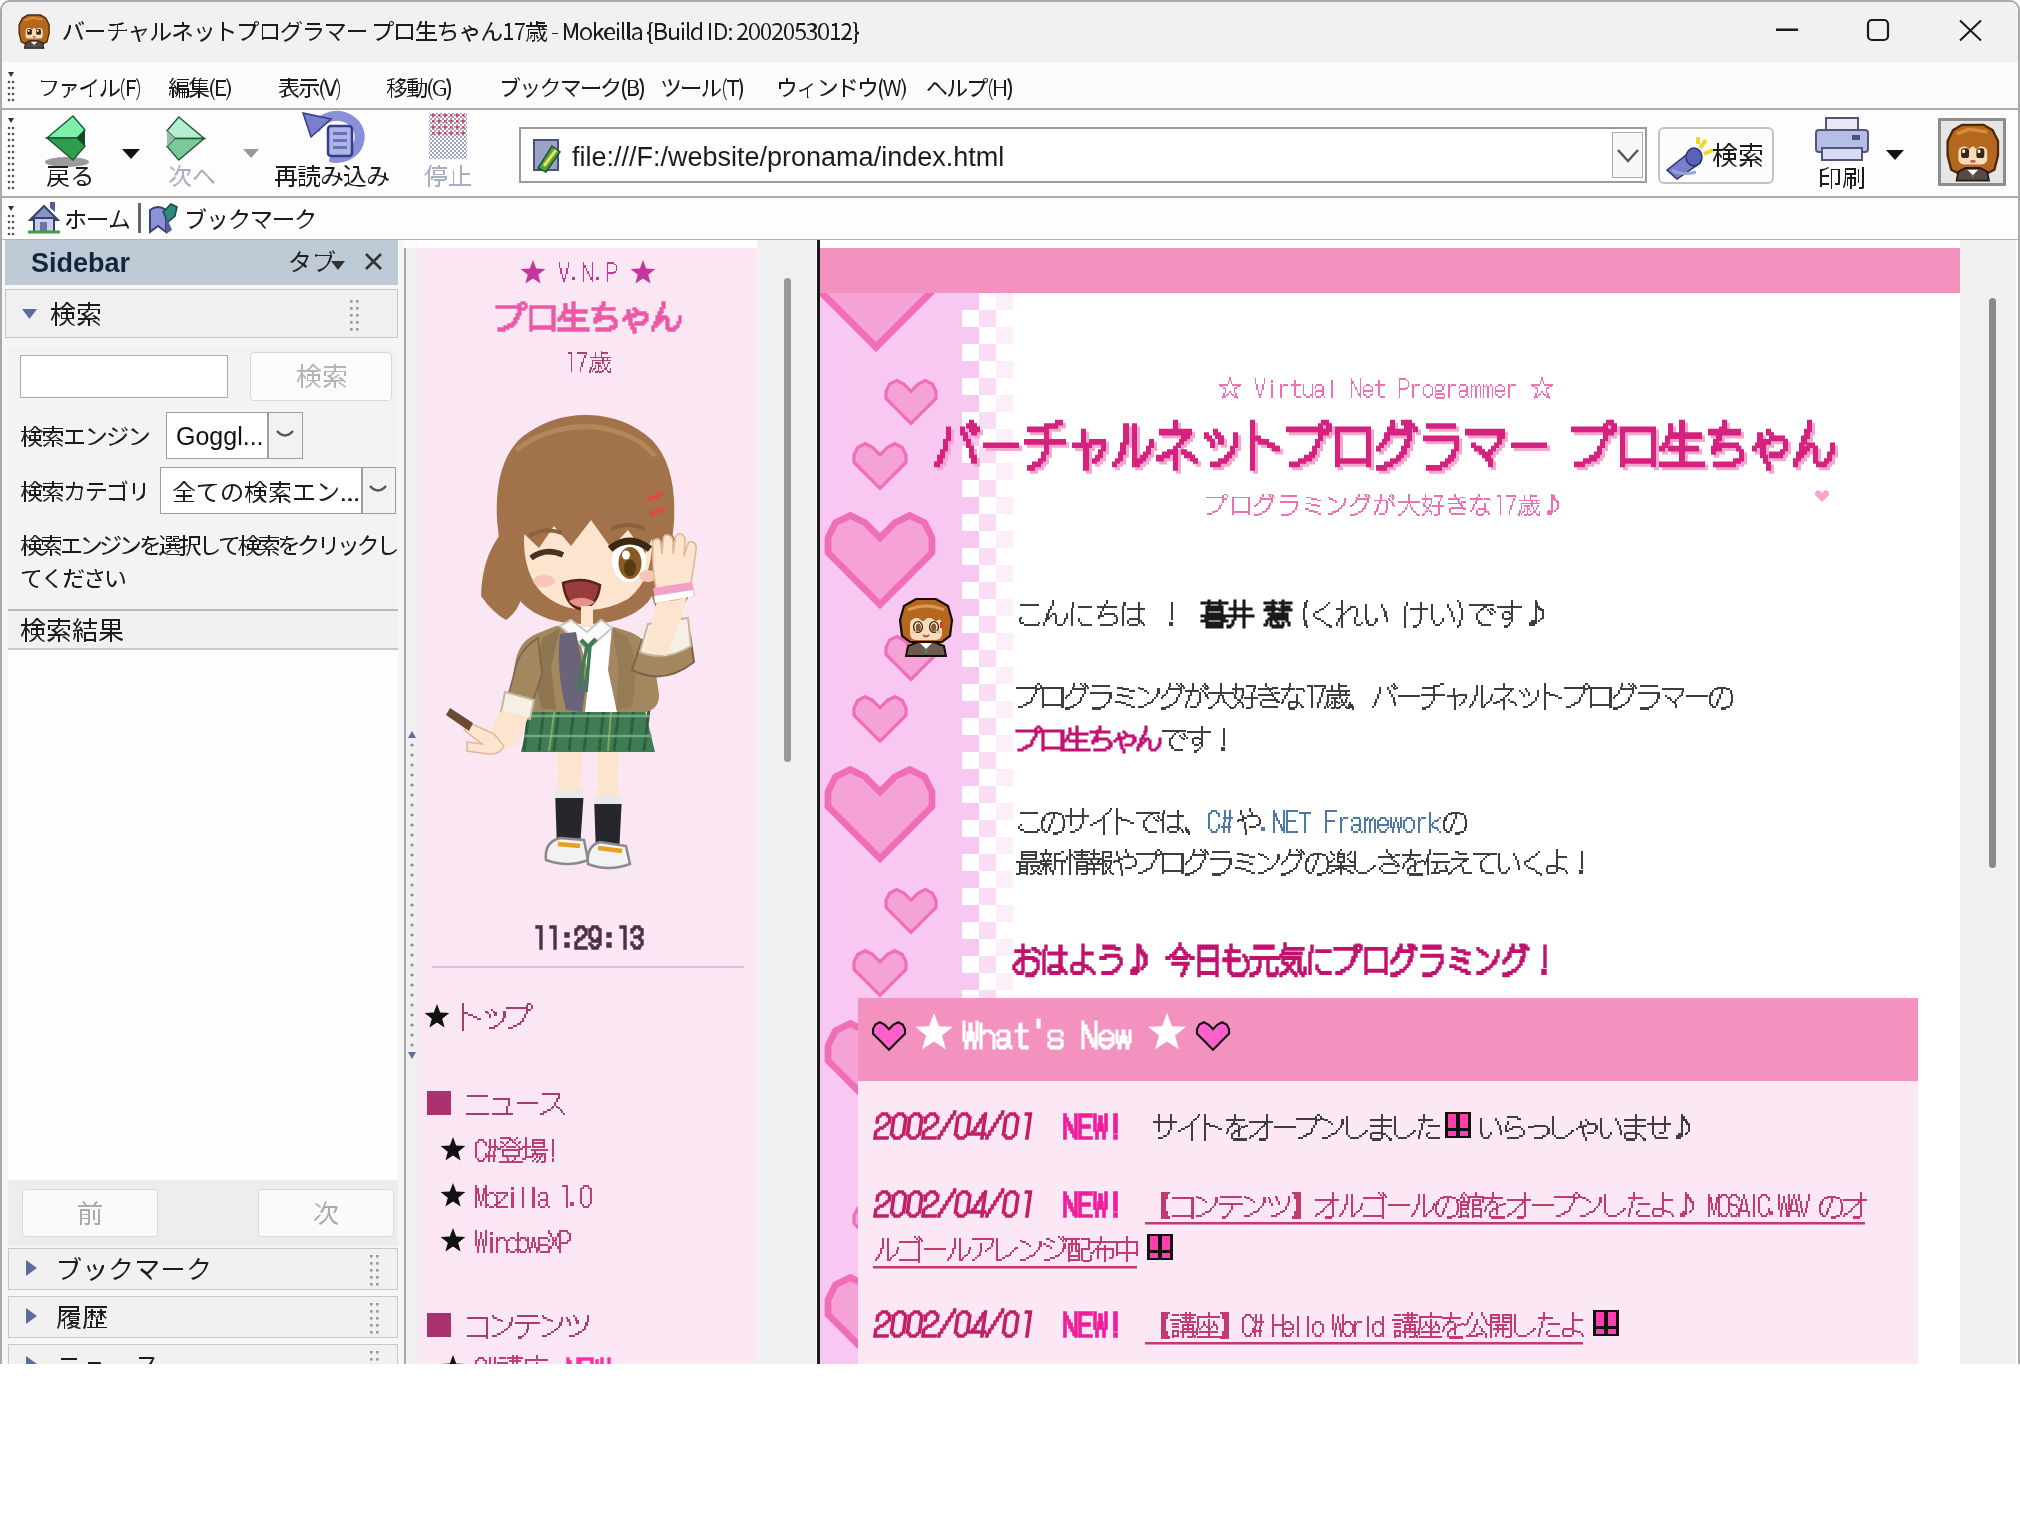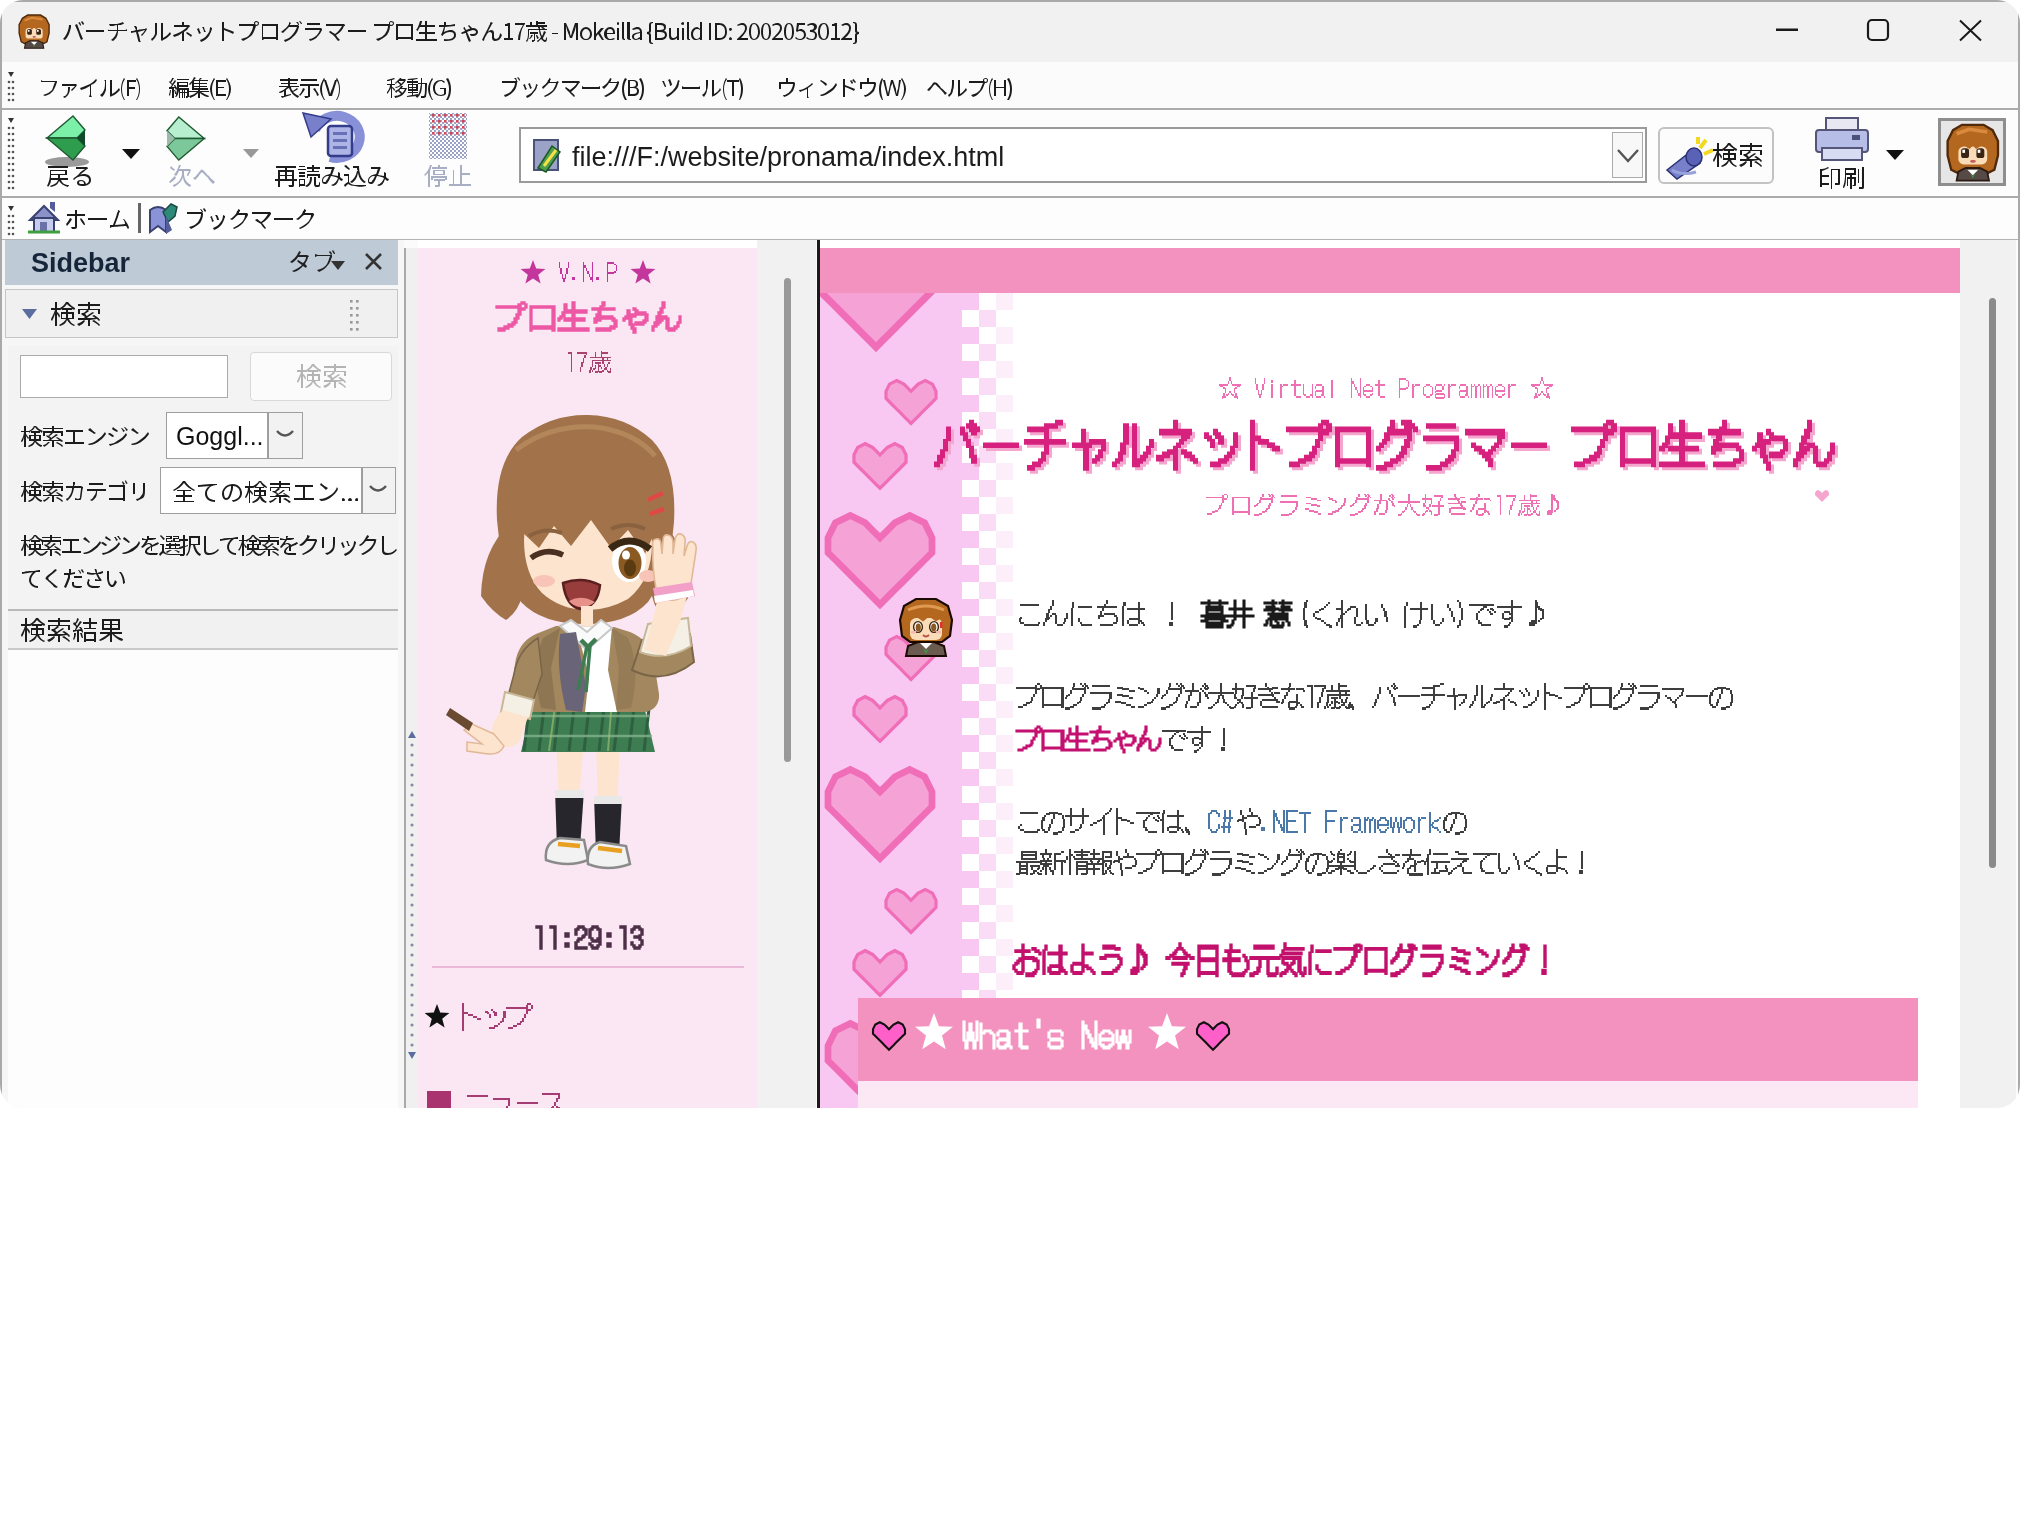--- a/index.html
+++ b/index.html
@@ -1,16 +1,16 @@
 <!DOCTYPE html>
 <html><head><meta charset="utf-8">
 <style>
 html,body{margin:0;padding:0;background:#FFF;}
 *{font-family:"Liberation Sans",sans-serif;}
-#win{position:relative;width:2020px;height:1108px;overflow:hidden;border-radius:23px;}
+#win{position:relative;width:2020px;height:1364px;overflow:hidden;}
 </style></head>
 <body>
 <div id="win">
 <div style="position:absolute;left:0px;top:0px;width:2020px;height:1522px;background:#FBFBFB;border-radius:10px 10px 8px 8px;border:2px solid #A9A9A9;box-sizing:border-box"></div>
     <div style="position:absolute;left:2px;top:2px;width:2016px;height:60px;background:#F1F1F1;border-radius:9px 9px 0 0"></div>
     <div style="position:absolute;left:2px;top:62px;width:2016px;height:48px;background:#FBFBFB;border-bottom:2px solid #ABABAB;box-sizing:border-box"></div>
     <div style="position:absolute;left:2px;top:110px;width:2016px;height:88px;background:#FDFDFD;border-bottom:2px solid #ABABAB;box-sizing:border-box"></div>
     <div style="position:absolute;left:2px;top:198px;width:2016px;height:42px;background:#FDFDFD;border-bottom:1px solid #B3B3B3;box-sizing:border-box"></div>
     <div style="position:absolute;left:2px;top:1481px;width:2016px;height:39px;background:#F1F1F1;border-top:2px solid #C6C6C6;box-sizing:border-box;border-radius:0 0 7px 7px"></div>
     <div style="position:absolute;left:2px;top:240px;width:402px;height:1241px;background:#F6F6F6"></div>

